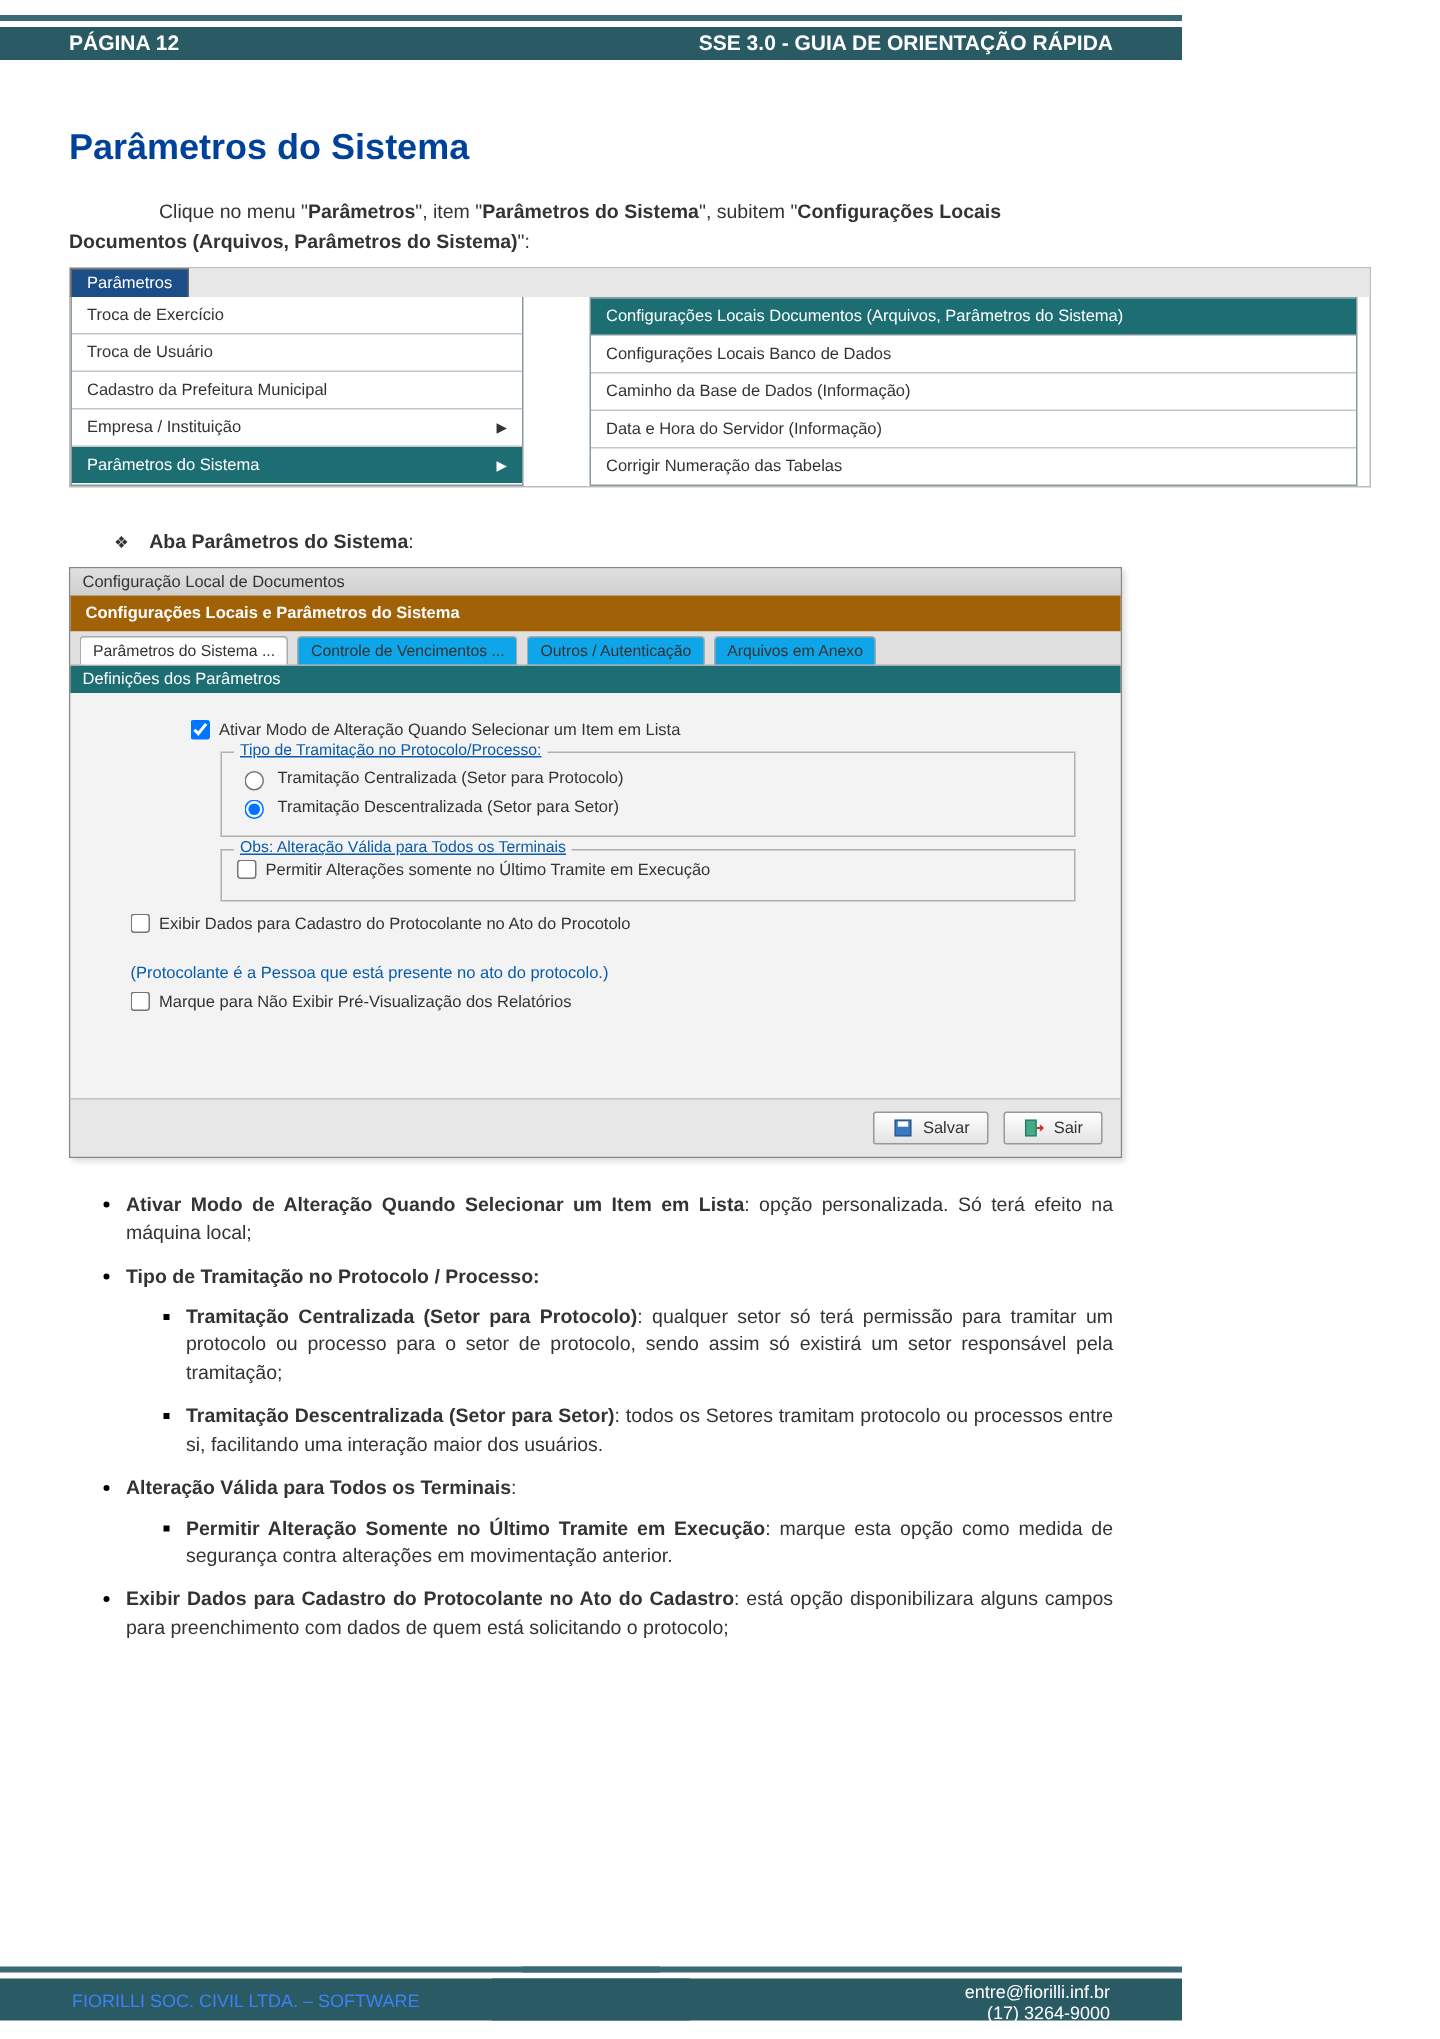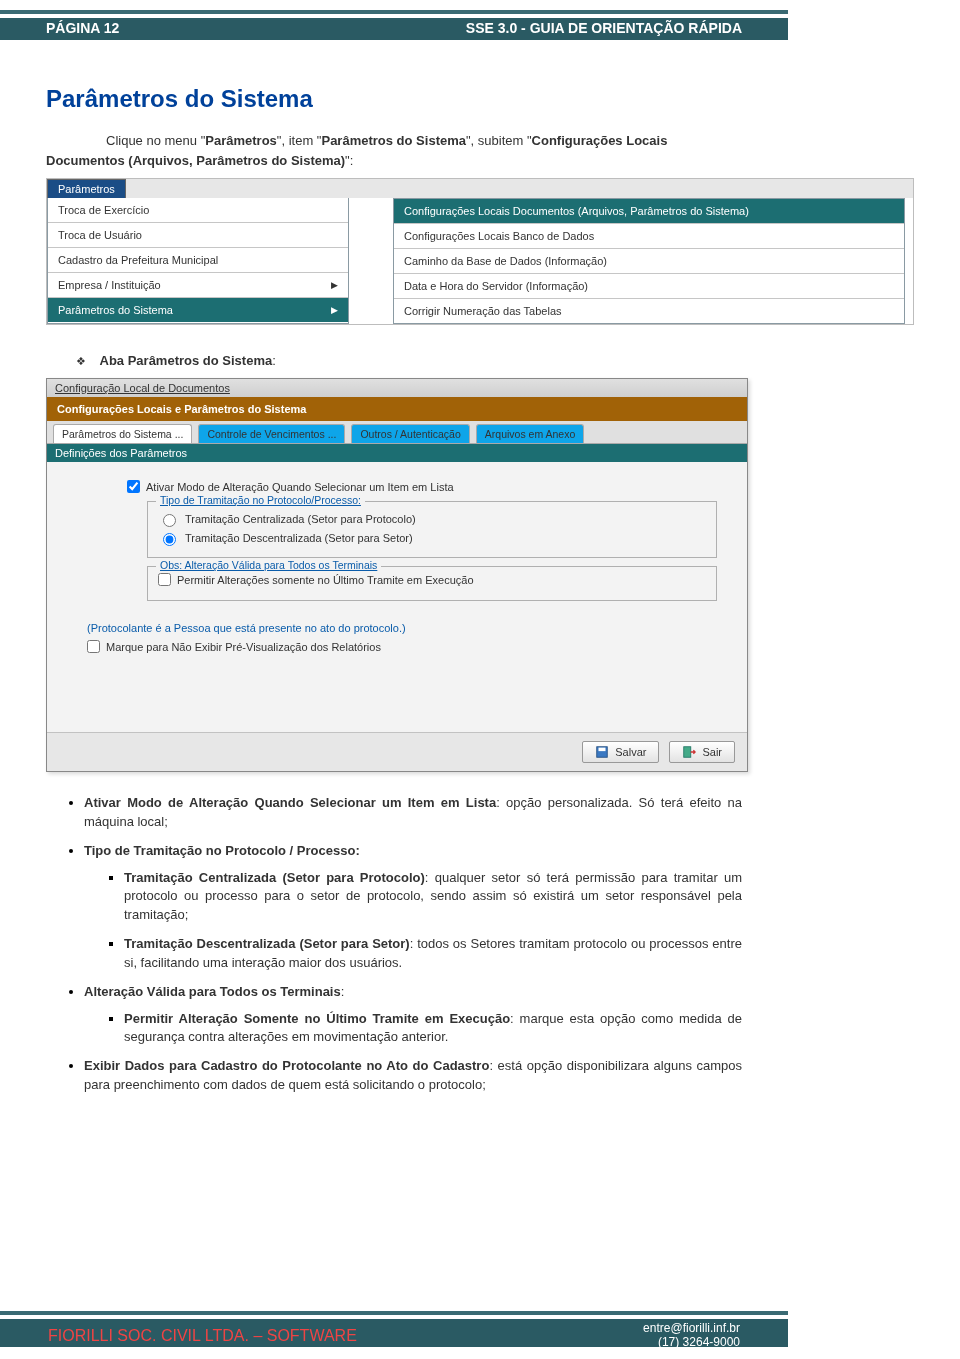--- a/index.html
+++ b/index.html
@@ -149,21 +149,20 @@
     width: 700px;
     border: 1px solid #888;
     font-size: 11px;
     background: #f0f0f0;
     box-shadow: 2px 2px 4px rgba(0,0,0,0.15);
   }
   .dialog .titlebar {
     padding: 3px 8px;
     background: linear-gradient(#e0e0e0, #cfcfcf);
     font-size: 11px;
-    text-decoration: underline;
   }
   .dialog .greenbar {
     background: #a16207;
     color: #fff;
     font-weight: bold;
     padding: 6px 10px;
   }
   .dialog .tabrow {
     display: flex;
     font-size: 10.5px;
@@ -280,22 +279,22 @@
   .footer-band .thin {
     position: absolute;
     height: 4px;
     top: 4px;
     background: #3a6a73;
   }
   .footer-band .thin.left { left: 0; width: 440px; }
   .footer-band .thin.right { right: 0; width: 440px; }
   .footer-band .foot-left {
     position: absolute;
-    color: #ef4444;
-    font-size: 16px;
+    color: #3b82f6;
+    font-size: 12px;
     left: 48px;
     top: 20px;
   }
   .footer-band .foot-right {
     position: absolute;
     color: #fff;
     font-size: 12px;
     right: 48px;
     top: 14px;
     text-align: right;
@@ -387,20 +386,24 @@
             <input type="radio" name="tram" checked="" style="">
             <span>Tramitação Descentralizada (Setor para Setor)</span>
           </div>
         </div>
         <div class="group">
           <div class="legend">Obs: Alteração Válida para Todos os Terminais</div>
           <div class="chk">
             <input type="checkbox" style="">
             <span>Permitir Alterações somente no Último Tramite em Execução</span>
           </div>
+        </div>
+        <div class="chk" style="margin-left:-40px">
+          <input type="checkbox" style="">
+          <span>Exibir Dados para Cadastro do Protocolante no Ato do Procotolo</span>
         </div>
         <div class="note-blue" style="margin-left:-40px">(Protocolante é a Pessoa que está presente no ato do protocolo.)</div>
         <div class="chk" style="margin-left:-40px">
           <input type="checkbox" style="">
           <span>Marque para Não Exibir Pré-Visualização dos Relatórios</span>
         </div>
       </div>
       <div class="footer">
         <div class="btn">
           <svg class="icon-save" viewBox="0 0 16 16">

